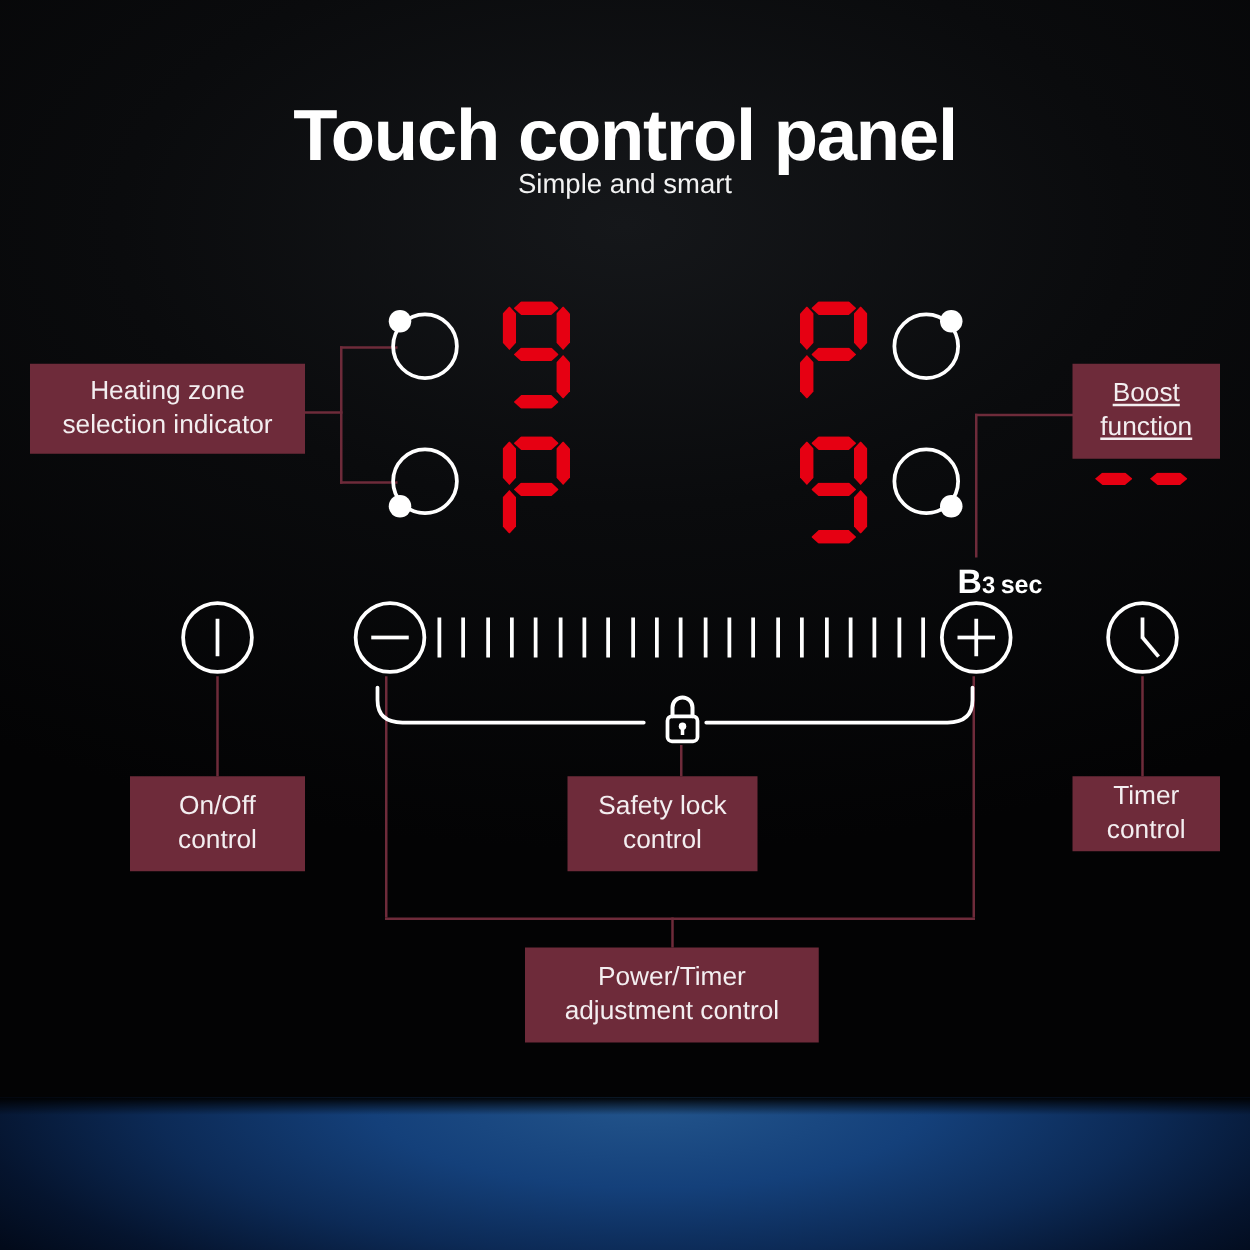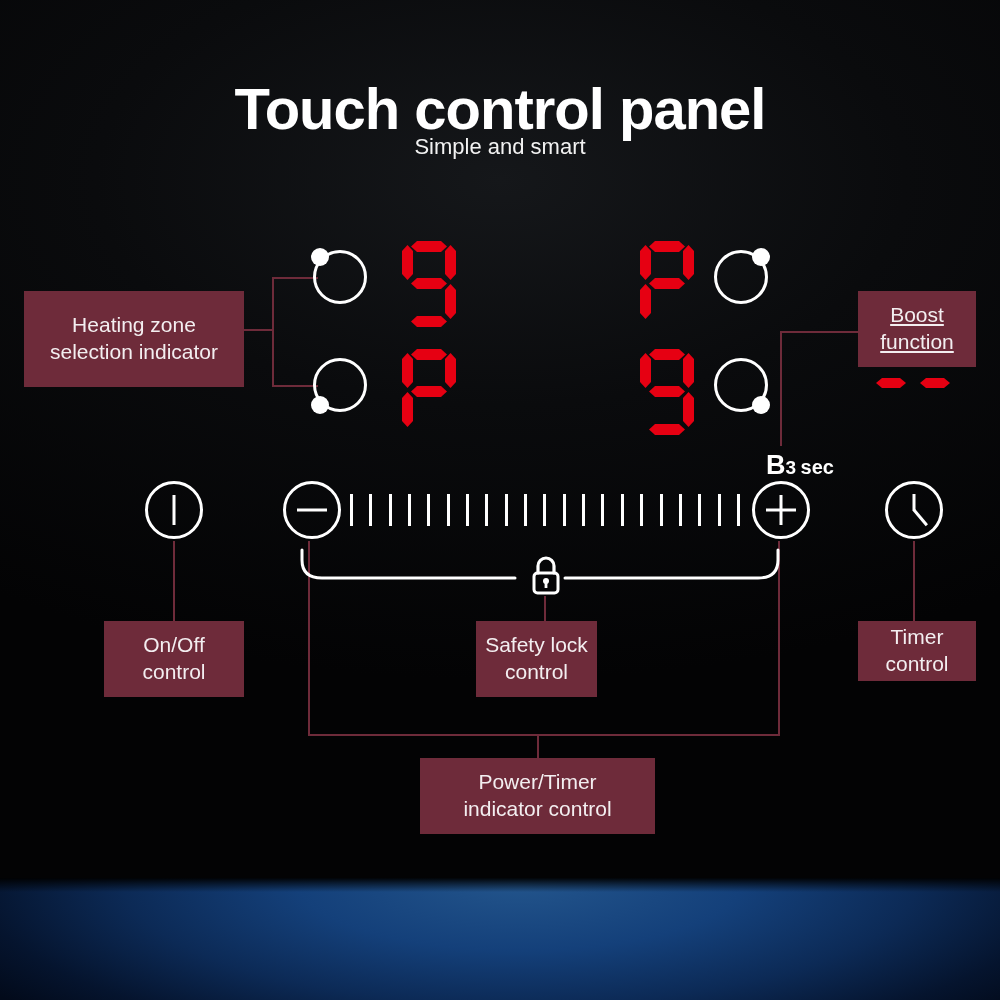--- a/index.html
+++ b/index.html
@@ -191,21 +191,21 @@
   </div>
   <div class="seg-digit" style="left:640px; top:349px;">
     <i class="a"></i>
       <i class="f"></i>
       <i class="b"></i>
       <i class="g"></i>
       <i class="c"></i>
       <i class="d"></i>
   </div>
 
-  <div class="label-box" style="left:24px; top:291px; width:220px; height:96px;">
+  <div class="label-box" style="left:24px; top:291px; width:220px; height:72px;">
     <span>Heating zone</span>
     <span>selection indicator</span>
   </div>
 
   <div class="ln h" style="left:780px; top:331px; width:80px;"></div>
   <div class="ln v" style="left:780px; top:331px; height:115px;"></div>
 
   <div class="label-box" style="left:858px; top:291px; width:118px; height:76px;text-decoration:underline;">
     <span>Boost</span>
     <span>function</span>
@@ -286,30 +286,30 @@
   <div class="ln v" style="left:308px; top:541px; height:193px;"></div>
   <div class="ln v" style="left:778px; top:541px; height:193px;"></div>
   <div class="ln h" style="left:308px; top:734px; width:472px;"></div>
   <div class="ln v" style="left:537px; top:734px; height:24px;"></div>
 
   <div class="label-box" style="left:104px; top:621px; width:140px; height:76px;">
     <span>On/Off</span>
     <span>control</span>
   </div>
 
-  <div class="label-box" style="left:476px; top:621px; width:121px; height:76px;">
+  <div class="label-box" style="left:454px; top:621px; width:152px; height:76px;">
     <span>Safety lock</span>
     <span>control</span>
   </div>
 
   <div class="label-box" style="left:858px; top:621px; width:118px; height:60px;">
     <span>Timer</span>
     <span>control</span>
   </div>
 
   <div class="label-box" style="left:420px; top:758px; width:235px; height:76px;">
     <span>Power/Timer</span>
-    <span>indicator control</span>
+    <span>adjustment control</span>
   </div>
 
   <div class="blue-band"></div>
 
 </div>
 
 </body></html>

